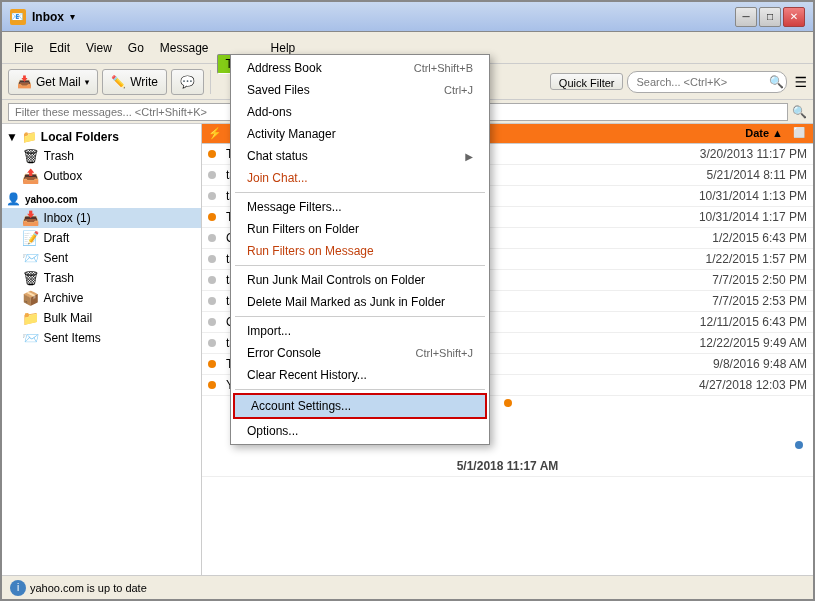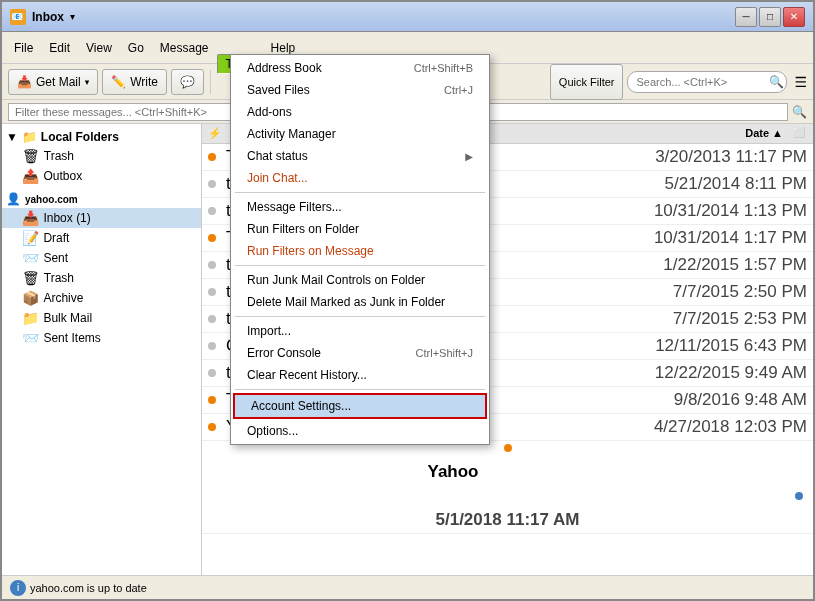--- a/index.html
+++ b/index.html
@@ -135,21 +135,21 @@
       gap: 4px;
     }
 
     .quick-filter-btn {
       padding: 3px 8px;
       background: linear-gradient(to bottom, #f8f8f8, #e8e8e0);
       border: 1px solid #aaa;
       border-radius: 3px;
       cursor: pointer;
       font-size: 11px;
-      height: 36px;
+      height: 17px;
     }
 
     .search-box {
       width: 160px;
       height: 22px;
       border: 1px solid #aaa;
       border-radius: 10px;
       padding: 2px 24px 2px 8px;
       font-size: 11px;
       background: white;
@@ -219,37 +219,37 @@
     .email-list {
       flex: 1;
       background: white;
       overflow-y: auto;
       display: flex;
       flex-direction: column;
     }
 
     .email-list-header {
       display: flex;
-      background: #e5e5e5;
+      background: #f97316;
       border-bottom: 1px solid #ccc;
       padding: 3px 6px;
       font-size: 11px;
       font-weight: bold;
       gap: 10px;
     }
 
     .col-from { width: 160px; }
     .col-date { flex: 1; text-align: right; }
 
     .email-row {
       display: flex;
       align-items: center;
       padding: 3px 6px;
       border-bottom: 1px solid #eee;
-      font-size: 17px;
+      font-size: 12px;
       gap: 10px;
       cursor: pointer;
     }
     .email-row.unread { font-weight: bold; flex-direction: column; }
 
     .email-dot {
       width: 8px;
       height: 8px;
       border-radius: 50%;
       background: #c0c0c0;
@@ -488,20 +488,26 @@
         <span class="email-date">10/31/2014 1:13 PM</span>
       </div>
       <div class="email-row">
         <div class="email-dot orange"></div>
         <span class="email-from">Tarun Lepide</span>
         <span class="email-dot blue" style="margin-left:auto; margin-right:4px;"></span>
         <span class="email-date">10/31/2014 1:17 PM</span>
       </div>
       <div class="email-row">
         <div class="email-dot"></div>
+        <span class="email-from">Outlook.com Calendar</span>
+        <span class="email-dot blue" style="margin-left:auto; margin-right:4px;"></span>
+        <span class="email-date">1/2/2015 6:43 PM</span>
+      </div>
+      <div class="email-row">
+        <div class="email-dot"></div>
         <span class="email-from">tarun</span>
         <span class="email-dot blue" style="margin-left:auto; margin-right:4px;"></span>
         <span class="email-date">1/22/2015 1:57 PM</span>
       </div>
       <div class="email-row">
         <div class="email-dot"></div>
         <span class="email-from">tarun lepide</span>
         <span class="email-dot blue" style="margin-left:auto; margin-right:4px;"></span>
         <span class="email-date">7/7/2015 2:50 PM</span>
       </div>

